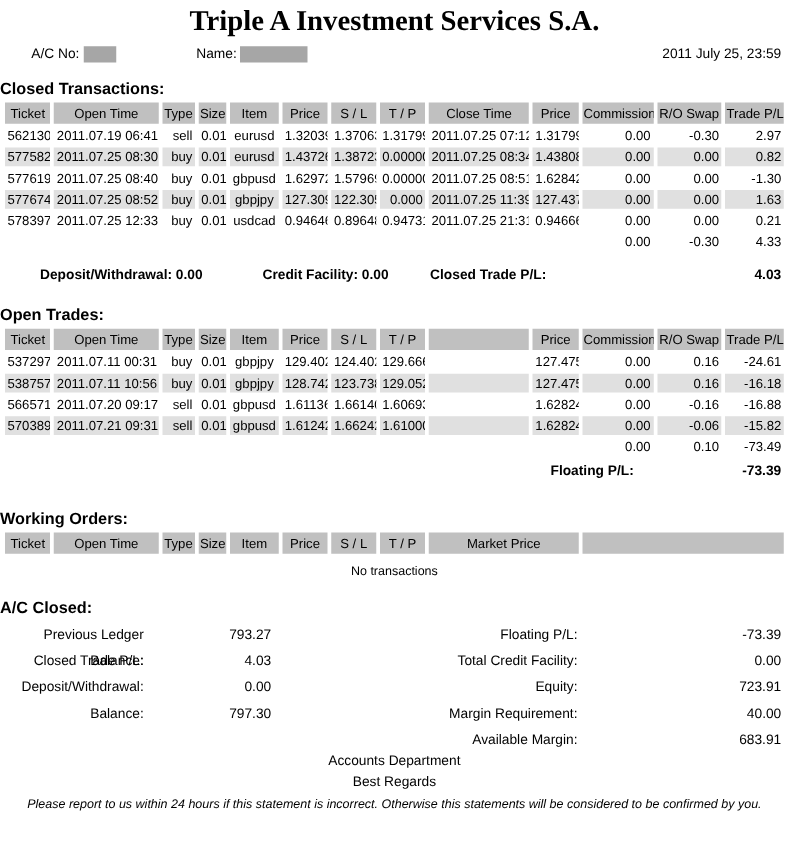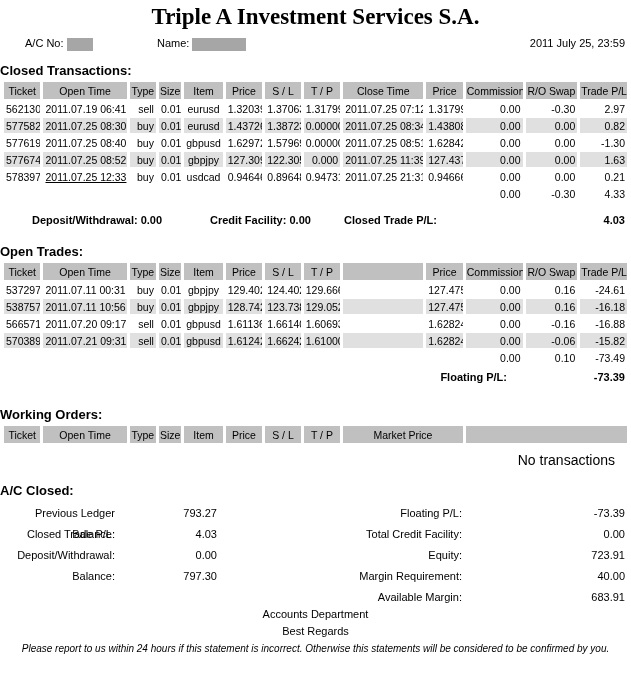--- a/index.html
+++ b/index.html
@@ -33,21 +33,21 @@
   .bold-line{position:relative;height:15px;margin-top:11px;font-weight:bold;font-size:11px;}
   .dw{position:absolute;left:32px;}
   .cf{position:absolute;left:210px;}
   .ctpl-label{position:absolute;right:194px;}
   .ctpl-value{position:absolute;right:6px;}
 
   .float-line{position:relative;height:15px;margin-top:4px;font-weight:bold;font-size:11px;}
   .fpl-label{position:absolute;right:124px;}
   .fpl-value{position:absolute;right:6px;}
 
-  .no-trans{text-align:right;font-size:14px;margin:7px 16px 0;}
+  .no-trans{text-align:center;font-size:10px;margin:7px 0 0;}
 
   .summary{margin-top:5px;}
   .sum-row{display:flex;height:21px;line-height:21px;font-size:11px;}
   .sum-row .ll{width:115px;text-align:right;}
   .sum-row .lv{width:102px;text-align:right;}
   .sum-row .rl{width:245px;text-align:right;}
   .sum-row .rv{width:163px;text-align:right;}
 
   .regards{text-align:center;font-size:11px;line-height:13px;margin-top:4px;}
   .disclaimer{text-align:center;font-size:10px;margin-top:5px;font-style:italic;}
@@ -160,21 +160,21 @@
           <td style="text-align: right;">122.305</td>
           <td style="text-align: right;">0.000</td>
           <td style="text-align: center;">2011.07.25 11:39</td>
           <td style="text-align: left;">127.437</td>
           <td style="text-align: right;">0.00</td>
           <td style="text-align: right;">0.00</td>
           <td style="text-align: right;">1.63</td>
         </tr>
         <tr>
           <td style="text-align: left;">5783977</td>
-          <td style="text-align: left; text-decoration: underline;">2011.07.25 12:33</td>
+          <td style="text-align: left;">2011.07.25 12:33</td>
           <td style="text-align: right;">buy</td>
           <td style="text-align: right;">0.01</td>
           <td style="text-align: center;">usdcad</td>
           <td style="text-align: right;">0.94646</td>
           <td style="text-align: right;">0.89648</td>
           <td style="text-align: right;">0.94731</td>
           <td style="text-align: center;">2011.07.25 21:31</td>
           <td style="text-align: left;">0.94666</td>
           <td style="text-align: right;">0.00</td>
           <td style="text-align: right;">0.00</td>

